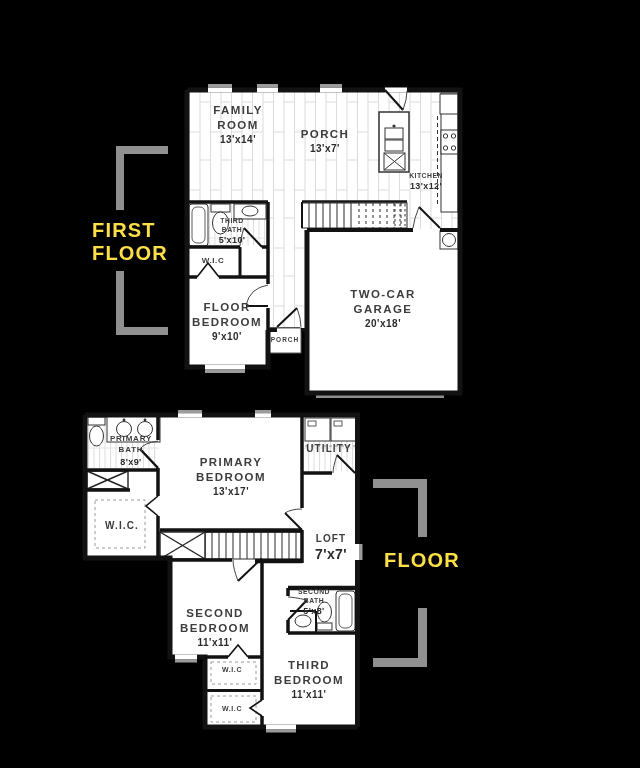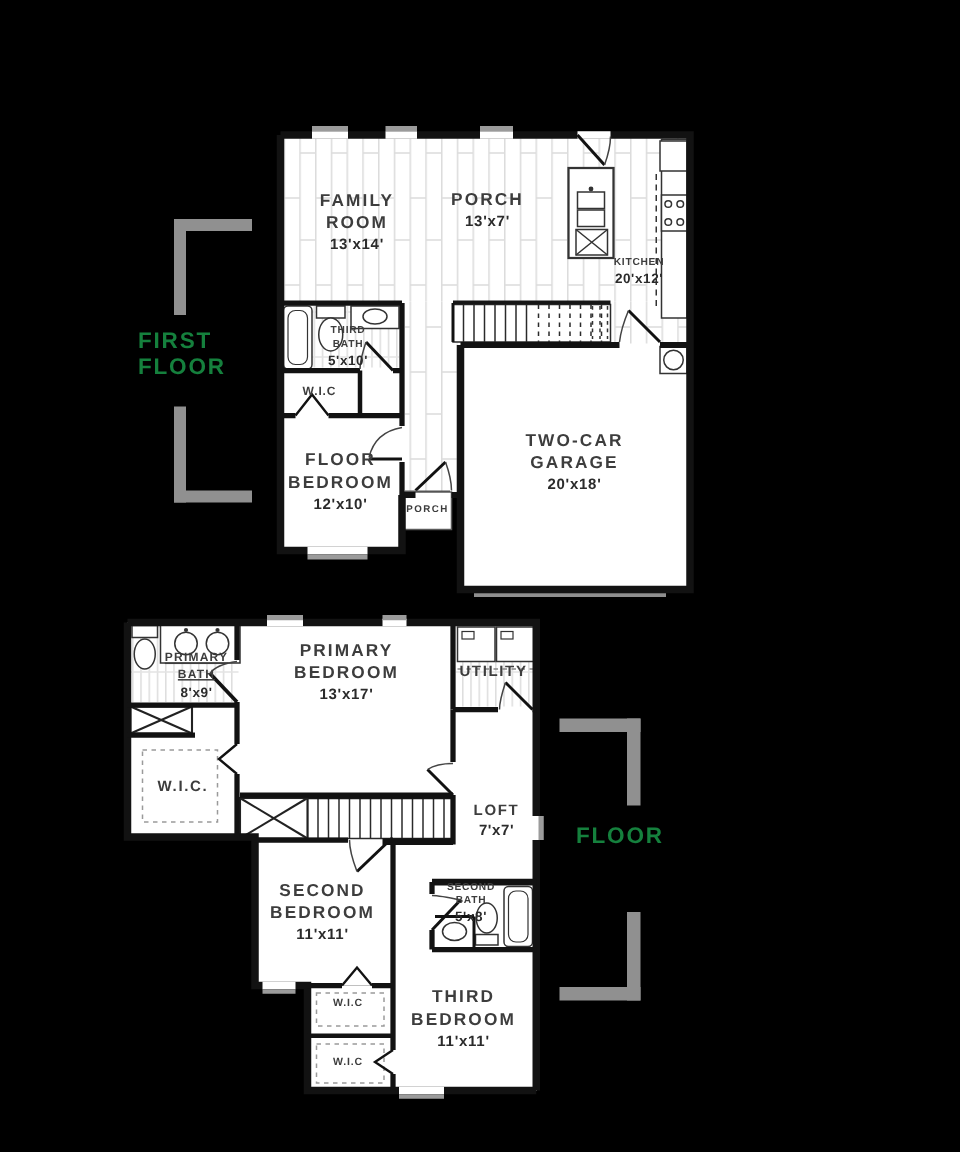--- a/index.html
+++ b/index.html
@@ -6,29 +6,29 @@
   #stage{position:relative;width:640px;height:768px;background:#000;overflow:hidden;
          font-family:"Liberation Sans","DejaVu Sans",sans-serif;}
   #plan-svg{position:absolute;left:0;top:0;z-index:1;}
   .lbl{position:absolute;transform:translate(-50%,-50%);text-align:center;
        font-weight:700;color:#3d3d3d;z-index:5;}
   .rn{display:block;}
   .rd{display:block;margin-top:1px;color:#2b2b2b;}
   .lg .rn{font-size:11.5px;letter-spacing:1.4px;line-height:1.3;}
   .lg .rd{font-size:10px;letter-spacing:.5px;}
   .md .rn{font-size:10px;letter-spacing:1.1px;line-height:1.3;}
-  .md .rd{font-size:10px;letter-spacing:.4px;}
-  .smb .rn{font-size:8px;letter-spacing:.8px;line-height:1.35;text-decoration:underline;}
+  .md .rd{font-size:14px;letter-spacing:.4px;}
+  .smb .rn{font-size:8px;letter-spacing:.8px;line-height:1.35;}
   .smb .rd{font-size:9px;letter-spacing:.4px;}
   .sm .rn{font-size:6.8px;letter-spacing:.5px;line-height:1.35;}
   .sm .rd{font-size:9px;letter-spacing:.4px;}
   .xs .rn{font-size:7px;letter-spacing:.6px;line-height:1.2;}
   .xxs .rn{font-size:6.5px;letter-spacing:1px;line-height:1.2;}
-  .tag{position:absolute;font-weight:800;font-size:15px;letter-spacing:1.2px;
-       color:#15803d;line-height:1.14;z-index:2;}
+  .tag{position:absolute;font-weight:800;font-size:20px;letter-spacing:1.2px;
+       color:#fde047;line-height:1.14;z-index:2;}
   .tag span{display:block;}
 </style>
 </head>
 <body>
 
 <div id="stage">
 
 <svg id="plan-svg" width="640" height="768" viewBox="0 0 640 768">
   <defs>
     <pattern id="plank" width="21" height="58" patternUnits="userSpaceOnUse">
@@ -344,70 +344,70 @@
 </svg>
 
 <div class="tag" style="left:92px;top:219px;">
   <span>FIRST</span>
   <span>FLOOR</span>
 </div>
 <div class="tag" style="left:384px;top:549px;">
   <span>FLOOR</span>
 </div>
 
-<div class="lbl lg" style="left:238px;top:148px;width:92px">
+<div class="lbl lg" style="left:238px;top:124px;width:92px">
   <span class="rn">FAMILY ROOM</span>
   <span class="rd">13'x14'</span>
 </div>
 <div class="lbl lg" style="left:325px;top:140px;width:100px">
   <span class="rn">PORCH</span>
   <span class="rd">13'x7'</span>
 </div>
 <div class="lbl sm" style="left:426px;top:181px;width:60px">
   <span class="rn">KITCHEN</span>
-  <span class="rd">20'x12'</span>
+  <span class="rd">13'x12'</span>
 </div>
 <div class="lbl sm" style="left:232px;top:231px;width:40px">
   <span class="rn">THIRD BATH</span>
   <span class="rd">5'x10'</span>
 </div>
 <div class="lbl xs" style="left:213px;top:261px;width:50px">
   <span class="rn" style="font-size:8px">W.I.C</span>
 </div>
 <div class="lbl lg" style="left:227px;top:321px;width:95px">
   <span class="rn">FLOOR BEDROOM</span>
-  <span class="rd">12'x10'</span>
+  <span class="rd">9'x10'</span>
 </div>
 <div class="lbl xxs" style="left:285px;top:340px;width:40px">
   <span class="rn">PORCH</span>
 </div>
 <div class="lbl lg" style="left:383px;top:308px;width:110px">
   <span class="rn">TWO-CAR GARAGE</span>
   <span class="rd">20'x18'</span>
 </div>
 
 <div class="lbl smb" style="left:131px;top:450px;width:56px">
   <span class="rn">PRIMARY BATH</span>
   <span class="rd">8'x9'</span>
 </div>
-<div class="lbl lg" style="left:231px;top:448px;width:100px">
+<div class="lbl lg" style="left:231px;top:476px;width:100px">
   <span class="rn">PRIMARY BEDROOM</span>
   <span class="rd">13'x17'</span>
 </div>
 <div class="lbl md" style="left:329px;top:448px;width:60px">
   <span class="rn">UTILITY</span>
 </div>
 <div class="lbl md" style="left:122px;top:525px;width:60px">
   <span class="rn">W.I.C.</span>
 </div>
 <div class="lbl md" style="left:331px;top:547px;width:60px">
   <span class="rn">LOFT</span>
   <span class="rd">7'x7'</span>
 </div>
-<div class="lbl lg" style="left:215px;top:608px;width:95px">
+<div class="lbl lg" style="left:215px;top:627px;width:95px">
   <span class="rn">SECOND BEDROOM</span>
   <span class="rd">11'x11'</span>
 </div>
 <div class="lbl sm" style="left:314px;top:602px;width:44px">
   <span class="rn">SECOND BATH</span>
   <span class="rd">5'x8'</span>
 </div>
 <div class="lbl lg" style="left:309px;top:679px;width:95px">
   <span class="rn">THIRD BEDROOM</span>
   <span class="rd">11'x11'</span>

